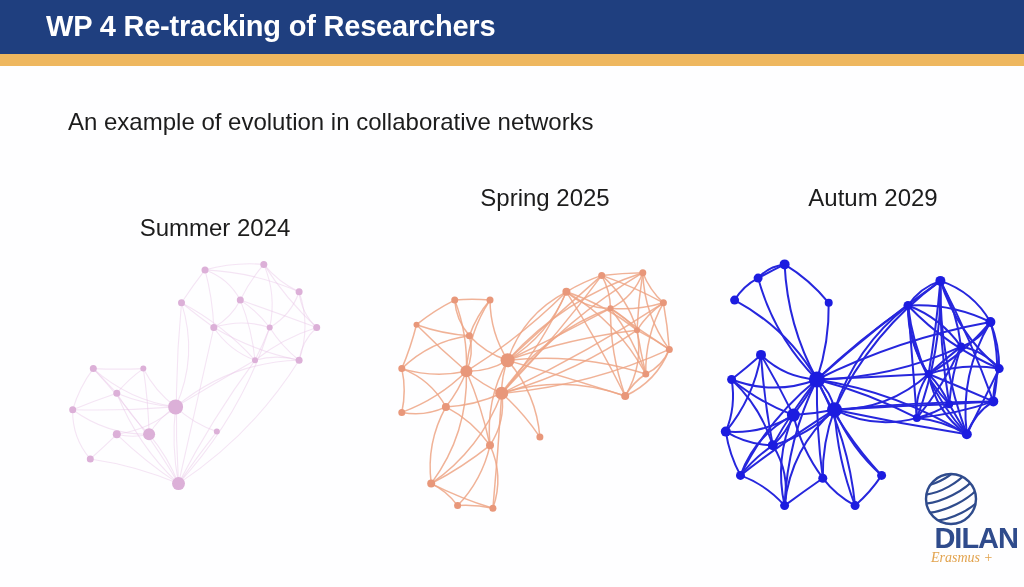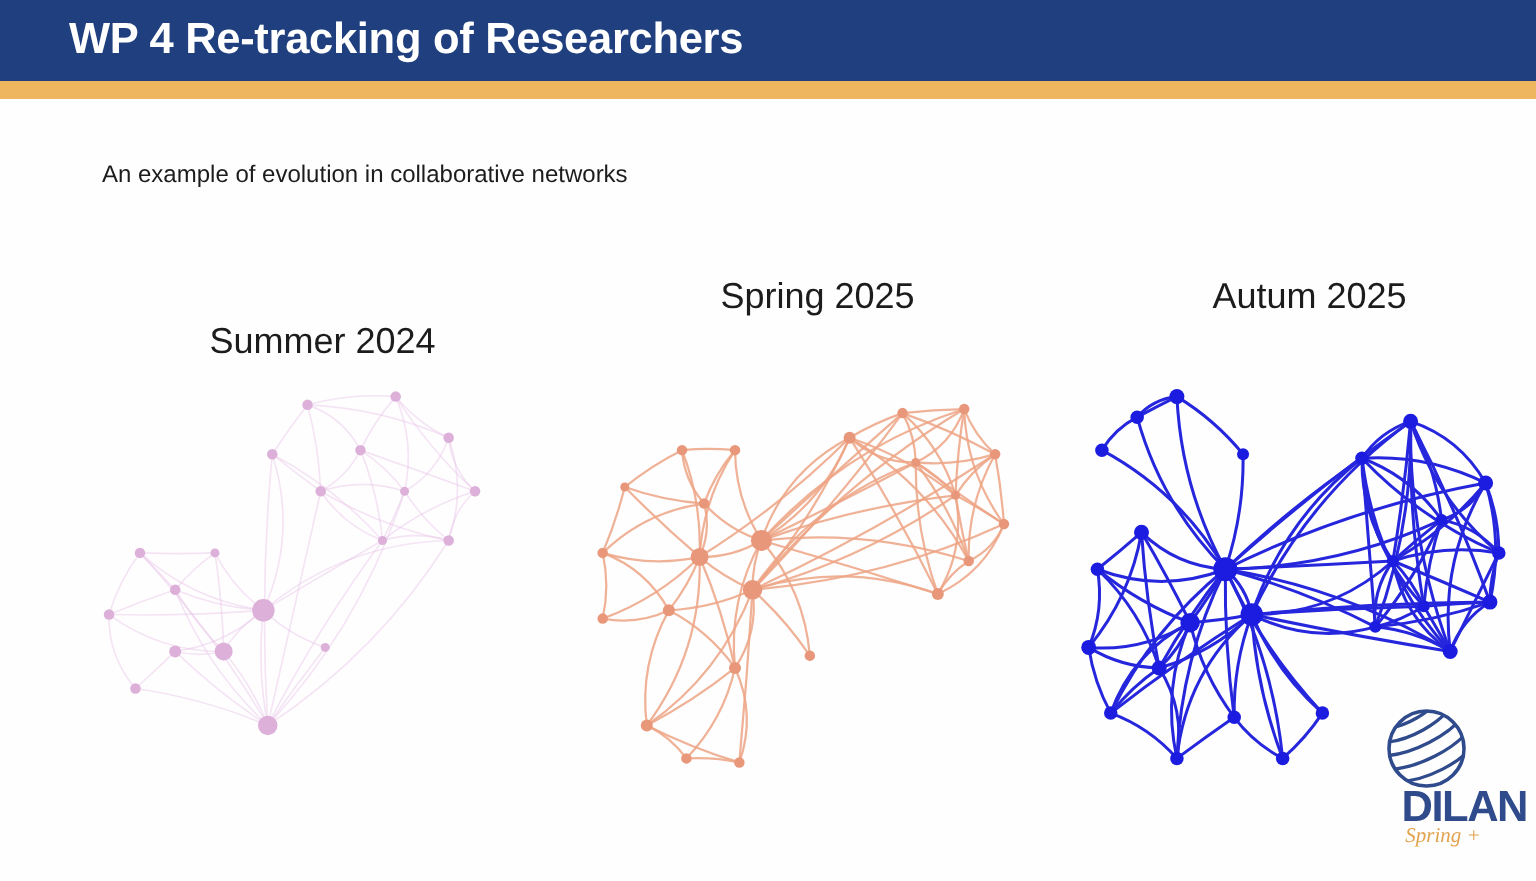--- a/index.html
+++ b/index.html
@@ -43,21 +43,21 @@
     left: 0; top: 54px;
     width: 1024px;
     height: 12px;
     background: #eeb75f;
   }
   
   .subtitle {
     position: absolute;
     left: 68px;
     top: 108px;
-    font-size: 16px;
+    font-size: 24px;
     color: #1c1c1c;
     white-space: nowrap;
   }
   .col-label {
     position: absolute;
     top: 184px;
     font-size: 24px;
     color: #1c1c1c;
     text-align: center;
     white-space: nowrap;
@@ -118,21 +118,21 @@
 
   <div class="header-bar">
     <div class="header-title">WP 4 Re-tracking of Researchers</div>
   </div>
   <div class="header-accent"></div>
 
   <div class="subtitle">An example of evolution in collaborative networks</div>
 
   <div class="col-label c0">Summer 2024</div>
   <div class="col-label c1">Spring 2025</div>
-  <div class="col-label c2">Autum 2025</div>
+  <div class="col-label c2">Autum 2029</div>
 
   <div class="net n0">
       <svg viewBox="0 0 310 290">
         <g stroke="#e9c6e6" fill="none" stroke-opacity="0.45" stroke-linecap="round">
           <path d="M155.0,29.9 Q183.9,21.9 213.8,24.4" stroke-width="1.1"></path>
           <path d="M155.0,29.9 Q204.1,32.1 249.1,51.8" stroke-width="1.1"></path>
           <path d="M155.0,29.9 Q178.6,38.0 190.3,60.1" stroke-width="1.1"></path>
           <path d="M155.0,29.9 Q142.6,45.9 131.5,62.8" stroke-width="1.1"></path>
           <path d="M155.0,29.9 Q162.6,58.2 163.8,87.5" stroke-width="1.1"></path>
           <path d="M213.8,24.4 Q228.3,42.2 249.1,51.8" stroke-width="1.1"></path>
@@ -473,16 +473,16 @@
         <g clip-path="url(#globeClip)" fill="none" stroke="#2f4b8c" stroke-width="2.2">
           <path d="M -2 16 C 14 16 34 4 40 -8"></path>
           <path d="M -2 25 C 16 25 40 12 48 -3"></path>
           <path d="M -2 34 C 18 34 46 20 56 4"></path>
           <path d="M 2 43 C 22 43 50 29 60 13"></path>
           <path d="M 10 51 C 28 51 54 38 62 24"></path>
         </g>
       </svg>
     </div>
     <div class="logo-word">DILAN</div>
-    <div class="logo-sub">Spring +</div>
+    <div class="logo-sub">Erasmus +</div>
   </div>
 
 </div>
 
 </body></html>

